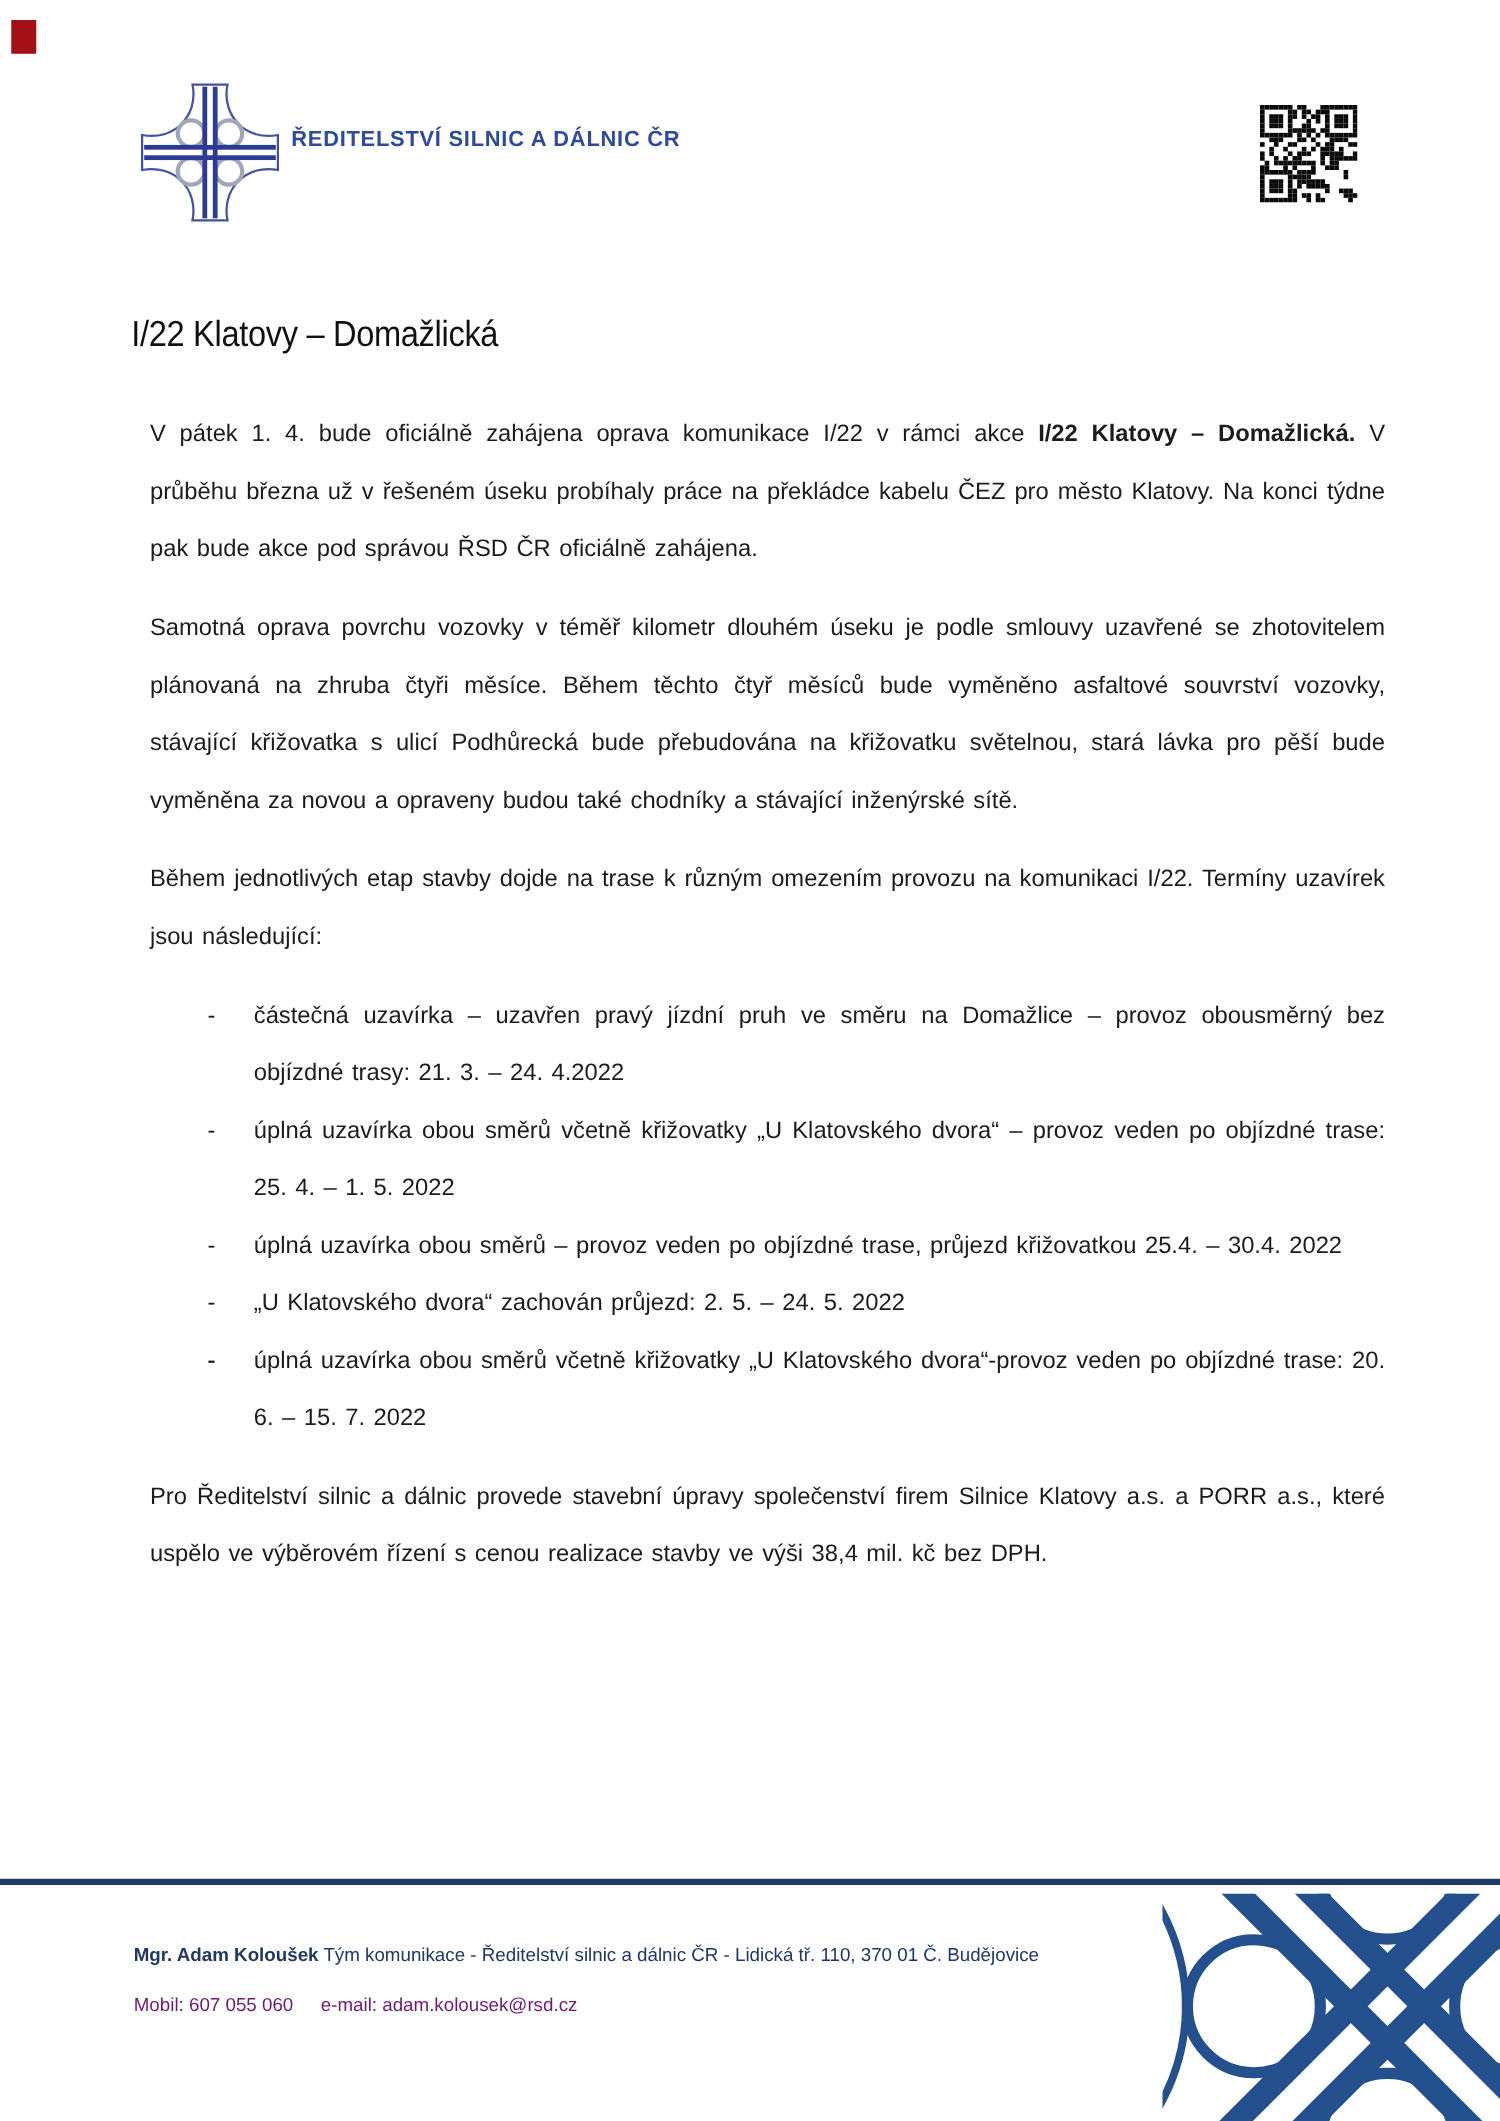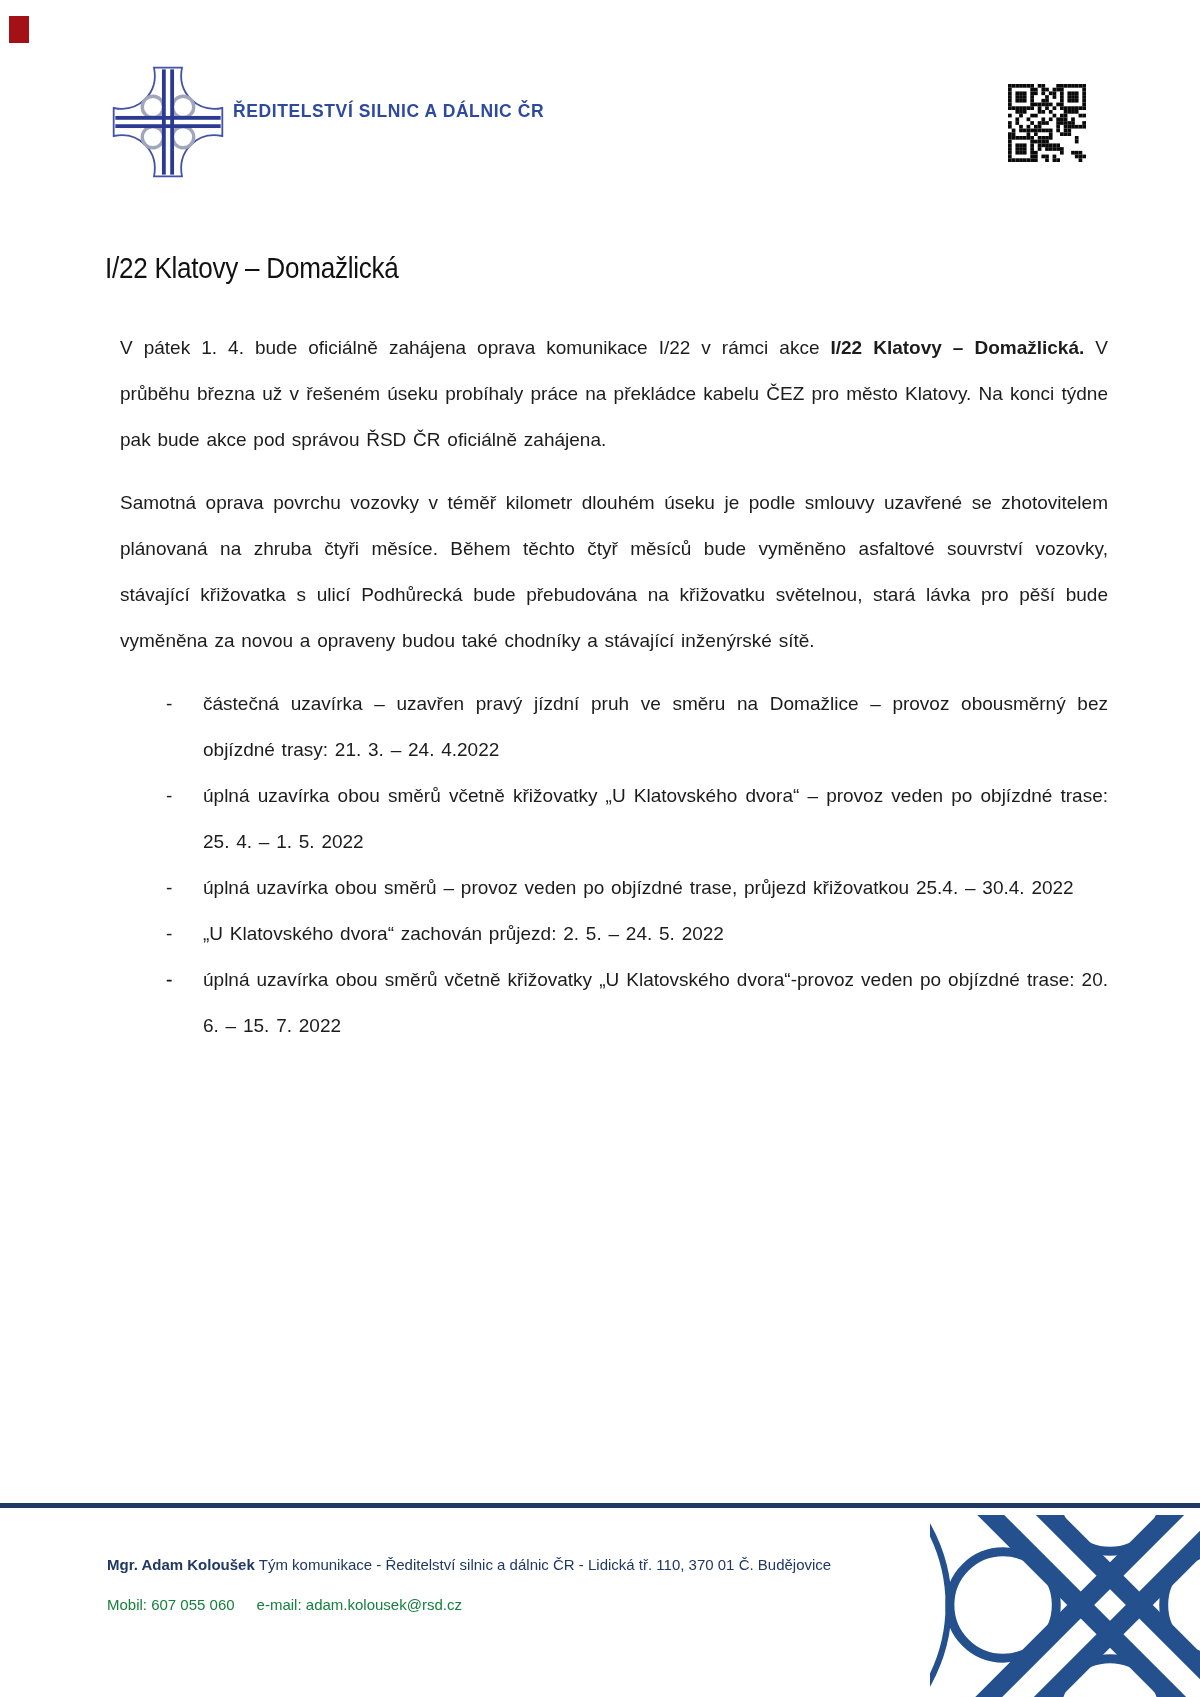--- a/index.html
+++ b/index.html
@@ -35,21 +35,21 @@
     font-size:19px;line-height:46px;word-spacing:1.5px;
   }
   .body p{margin:0 0 17px 0;text-align:justify;text-align-last:left;}
   .list{margin:0 0 17px 0;}
   .bullet{position:relative;padding-left:83px;text-align:justify;text-align-last:left;}
   .dash{position:absolute;left:46px;top:0;}
   strong{font-weight:bold;text-align:right;}
   
   .rule{position:absolute;left:0;top:1503px;width:1200px;height:5px;background:#1f3864;}
   .f1{position:absolute;left:107px;top:1556px;font-size:15px;color:#1f3864;}
-  .f2{position:absolute;left:107px;top:1596px;font-size:15px;color:#15803d;}
+  .f2{position:absolute;left:107px;top:1596px;font-size:15px;color:#701a75;}
   .f2 .gap{margin-left:22px;}
   
   .biglogo-wrap{position:absolute;left:930px;top:1515px;width:270px;height:182px;overflow:hidden;}
   .biglogo{position:absolute;left:-100px;top:-190px;width:560px;height:560px;transform:rotate(45deg);}
 </style>
 </head>
 <body>
 
 <div class="page">
 
@@ -314,30 +314,32 @@
       </g>
   </svg>
 
   <h1 class="title">I/22 Klatovy – Domažlická</h1>
 
   <div class="body">
     <p><span>V pátek 1. 4. bude oficiálně zahájena oprava komunikace I/22 v rámci akce </span><strong>I/22 Klatovy – Domažlická.</strong><span> V průběhu března už v řešeném úseku probíhaly práce na překládce kabelu ČEZ pro město Klatovy. Na konci týdne pak bude akce pod správou ŘSD ČR oficiálně zahájena.</span></p>
 
     <p>Samotná oprava povrchu vozovky v téměř kilometr dlouhém úseku je podle smlouvy uzavřené se zhotovitelem plánovaná na zhruba čtyři měsíce. Během těchto čtyř měsíců bude vyměněno asfaltové souvrství vozovky, stávající křižovatka s ulicí Podhůrecká bude přebudována na křižovatku světelnou, stará lávka pro pěší bude vyměněna za novou a opraveny budou také chodníky a stávající inženýrské sítě.</p>
 
+    <p>Během jednotlivých etap stavby dojde na trase k různým omezením provozu na komunikaci I/22. Termíny uzavírek jsou následující:</p>
 
     <div class="list">
       <div class="bullet"><span class="dash">-</span><span>částečná uzavírka – uzavřen pravý jízdní pruh ve směru na Domažlice – provoz obousměrný bez objízdné trasy: 21. 3. – 24. 4.2022</span></div>
       <div class="bullet"><span class="dash">-</span><span>úplná uzavírka obou směrů včetně křižovatky „U Klatovského dvora“ – provoz veden po objízdné trase: 25. 4. – 1. 5. 2022</span></div>
       <div class="bullet"><span class="dash">-</span><span>úplná uzavírka obou směrů – provoz veden po objízdné trase, průjezd křižovatkou 25.4. – 30.4. 2022</span></div>
       <div class="bullet"><span class="dash">-</span><span>„U Klatovského dvora“ zachován průjezd: 2. 5. – 24. 5. 2022</span></div>
       <div class="bullet"><span class="dash">-</span></div>
       <div class="bullet"><span class="dash">-</span><span>úplná uzavírka obou směrů včetně křižovatky „U Klatovského dvora“-provoz veden po objízdné trase: 20. 6. – 15. 7. 2022</span></div>
     </div>
 
+    <p>Pro Ředitelství silnic a dálnic provede stavební úpravy společenství firem Silnice Klatovy a.s. a PORR a.s., které uspělo ve výběrovém řízení s cenou realizace stavby ve výši 38,4 mil. kč bez DPH.</p>
   </div>
 
   <div class="rule"></div>
 
   <div class="f1"><strong>Mgr. Adam Koloušek</strong> <span>Tým komunikace - Ředitelství silnic a dálnic ČR - Lidická tř. 110, 370 01 Č. Budějovice</span></div>
   <div class="f2"><span>Mobil: 607 055 060</span><span class="gap">e-mail: adam.kolousek@rsd.cz</span></div>
 
   <div class="biglogo-wrap">
     <svg class="biglogo" viewBox="0 0 100 100" aria-hidden="true">
       <path d="M37.5,1.5 L62.5,1.5 C58,24 76,42 98.5,37.5 L98.5,62.5 C76,58 58,76 62.5,98.5 L37.5,98.5 C42,76 24,58 1.5,62.5 L1.5,37.5 C24,42 42,24 37.5,1.5 Z" fill="#ffffff" stroke="#24508e" stroke-width="1.1"></path>

